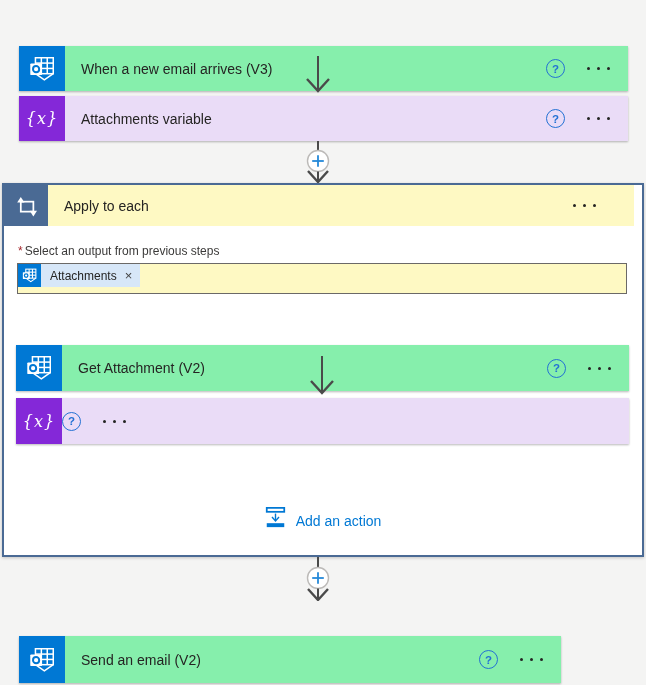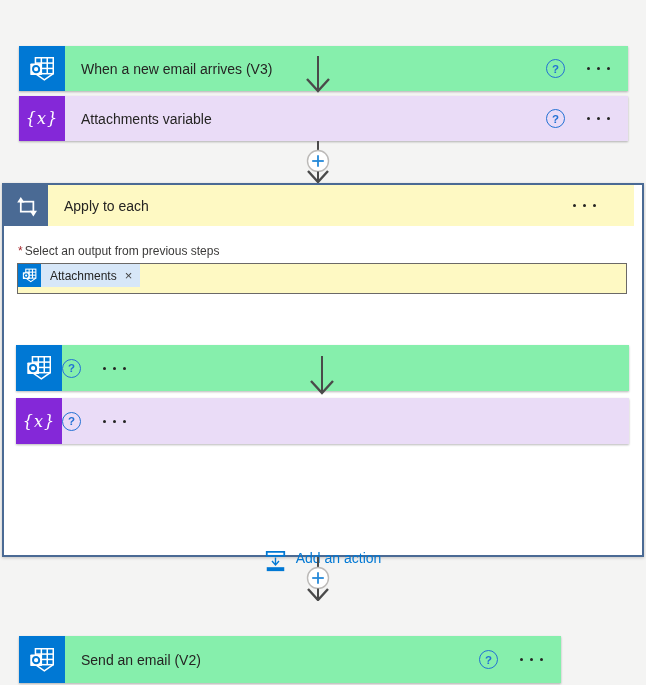--- a/index.html
+++ b/index.html
@@ -31,21 +31,21 @@
   .scope-header .dots{padding-right:20px;}
   .field-label{position:absolute;left:14px;top:59px;font-size:12px;color:#3b3a39;}
   .field-label .req{color:#a4262c;margin-right:2px;}
   .token-input{position:absolute;left:13px;top:78px;width:610px;height:31px;background:#fef9c3;border:1px solid #6b6967;box-sizing:border-box;display:flex;align-items:flex-start;cursor:text;}
   .token{display:flex;align-items:stretch;height:23px;background:#d7e7f8;font-size:12px;color:#252423;}
   .token-icon{width:23px;background:#0078d4;display:flex;align-items:center;justify-content:center;}
   .token-label{display:flex;align-items:center;padding:0 4px 0 9px;}
   .token-x{display:flex;align-items:center;padding:0 8px 0 4px;color:#424242;font-size:13px;cursor:pointer;}
   .inner-card{left:12px;width:613px;height:46px;}
   .add-action{position:absolute;left:0;right:0;top:321px;display:flex;justify-content:center;}
-  .add-action-btn{display:flex;align-items:flex-start;gap:10px;color:#0078d4;font-size:14px;cursor:pointer;margin-top:44px;}
+  .add-action-btn{display:flex;align-items:flex-end;gap:10px;color:#0078d4;font-size:14px;cursor:pointer;}
 
   .svg-block{display:block;}
 </style>
 </head>
 <body>
 
 <div class="stage">
 
   <div class="card blue" style="left:19px;top:11px;width:609px;">
     <div class="card-icon outlook">
@@ -158,20 +158,21 @@
             <line x1="15.3" y1="4" x2="15.3" y2="21"></line>
             <line x1="21.6" y1="4" x2="21.6" y2="21"></line>
             <line x1="9" y1="9.7" x2="28" y2="9.7"></line>
             <line x1="9" y1="15.4" x2="28" y2="15.4"></line>
             <path d="M9 21 L18.5 27.5 L28 21"></path>
           </g>
           <rect x="3.5" y="10" width="12.5" height="12.5" rx="1" fill="#ffffff"></rect>
           <circle cx="9.7" cy="16.2" r="3.3" stroke="#0078d4" stroke-width="2.1" fill="none"></circle>
         </svg>
       </div>
+      <div class="card-title">Get Attachment (V2)</div>
       <div class="card-actions">
         <div class="help-bubble">
             <span>?</span>
           </div>
         <div class="dots">
             <i></i>
             <i></i>
             <i></i>
           </div>
       </div>

